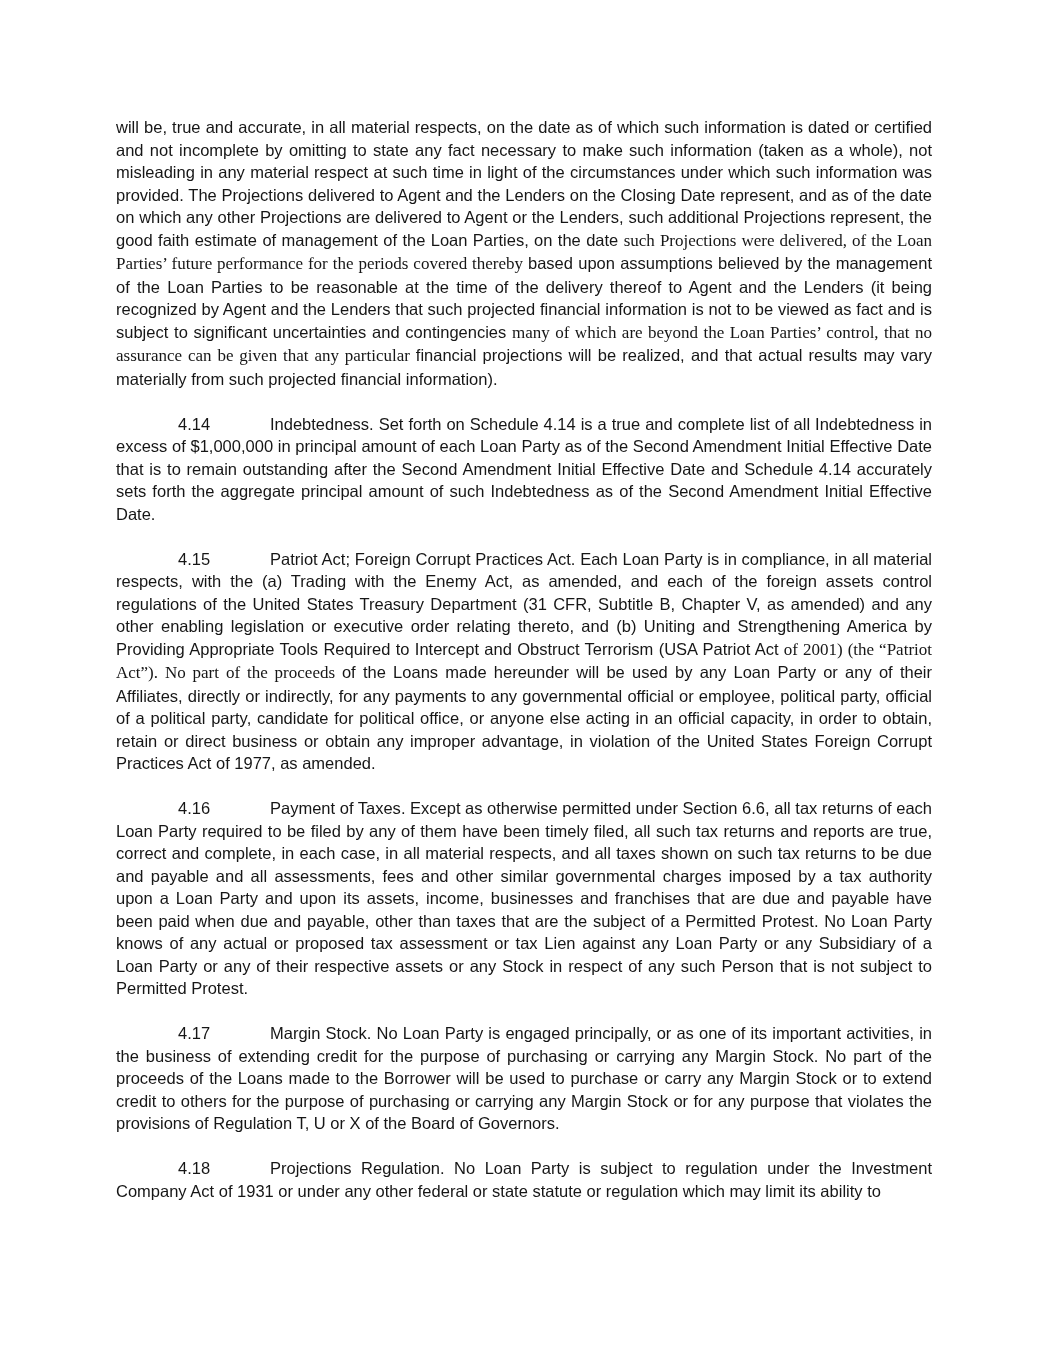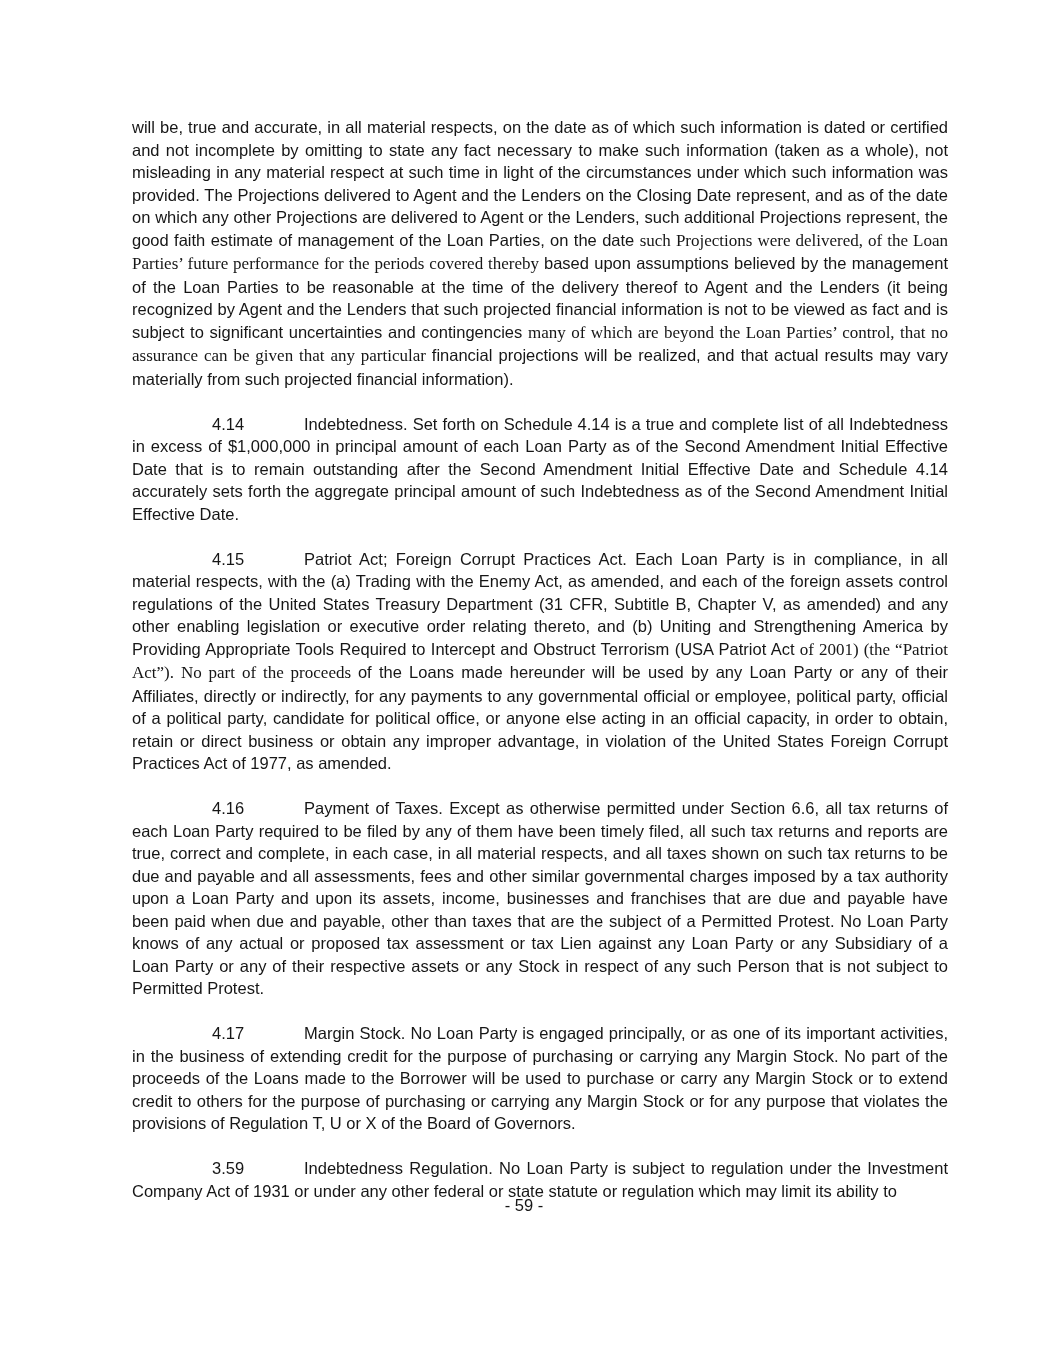--- a/index.html
+++ b/index.html
@@ -3,42 +3,41 @@
 <meta charset="utf-8">
 <style>
   html, body { margin: 0; padding: 0; }
   body {
     width: 1055px; height: 1365px;
     background: #ffffff;
     font-family: "Liberation Sans", sans-serif;
     color: #161616;
   }
   .page { position: relative; width: 1055px; height: 1365px; background: #ffffff; overflow: hidden; }
-  .content { position: absolute; left: 132px; top: 116px; width: 816px; }
+  .content { position: absolute; left: 116px; top: 116px; width: 816px; }
   p.para {
     margin: 0 0 22.5px 0;
     font-size: 16.5px;
     line-height: 22.5px;
     text-align: justify;
     color: #161616;
   }
-  .secnum { display: inline-block; margin-left: 80px; width: 92px; }
+  .secnum { display: inline-block; margin-left: 62px; width: 92px; }
   .u { text-underline-offset: 2px; }
   .serif { font-family: "Liberation Serif", serif; font-size: 17px; }
   .footer {
     position: absolute; left: 116px; top: 1196px; width: 816px;
     text-align: center; font-size: 16.5px; color: #161616;
   }
 </style>
 </head>
 <body>
 
 <div class="page">
   <div class="content" id="paragraphs">
       <p class="para"><span>will be, true and accurate, in all material respects, on the date as of which such information is dated or certified and not incomplete by omitting to state any fact necessary to make such information (taken as a whole), not misleading in any material respect at such time in light of the circumstances under which such information was provided.  The Projections delivered to Agent and the Lenders on the Closing Date represent, and as of the date on which any other Projections are delivered to Agent or the Lenders, such additional Projections represent, the good faith estimate of management of the Loan Parties, on the date </span><span class="serif">such Projections were delivered, of the Loan Parties’ future performance for the periods covered thereby </span><span>based upon assumptions believed by the management of the Loan Parties to be reasonable at the time of the delivery thereof to Agent and the Lenders (it being recognized by Agent and the Lenders that such projected financial information is not to be viewed as fact and is subject to significant uncertainties and contingencies </span><span class="serif">many of which are beyond the Loan Parties’ control, that no assurance can be given that any particular </span><span>financial projections will be realized, and that actual results may vary materially from such projected financial information).</span></p>
       <p class="para"><span class="secnum">4.14</span><span class="u">Indebtedness</span><span>.  Set forth on </span><span class="u">Schedule 4.14</span><span> is a true and complete list of all Indebtedness in excess of $1,000,000 in principal amount of each Loan Party as of the Second Amendment Initial Effective Date that is to remain outstanding after the Second Amendment Initial Effective Date and </span><span class="u">Schedule 4.14</span><span> accurately sets forth the aggregate principal amount of such Indebtedness as of the Second Amendment Initial Effective Date.</span></p>
       <p class="para"><span class="secnum">4.15</span><span class="u">Patriot Act; Foreign Corrupt Practices Act.</span><span>  Each Loan Party is in compliance, in all material respects, with the (a) Trading with the Enemy Act, as amended, and each of the foreign assets control regulations of the United States Treasury Department (31 CFR, Subtitle B, Chapter V, as amended) and any other enabling legislation or executive order relating thereto, and (b) Uniting and Strengthening America by Providing Appropriate Tools Required to Intercept and Obstruct Terrorism (USA Patriot Act </span><span class="serif">of 2001) (the “Patriot Act”).  No part of the proceeds </span><span>of the Loans made hereunder will be used by any Loan Party or any of their Affiliates, directly or indirectly, for any payments to any governmental official or employee, political party, official of a political party, candidate for political office, or anyone else acting in an official capacity, in order to obtain, retain or direct business or obtain any improper advantage, in violation of the United States Foreign Corrupt Practices Act of 1977, as amended.</span></p>
       <p class="para"><span class="secnum">4.16</span><span class="u">Payment of Taxes</span><span>.  Except as otherwise permitted under </span><span class="u">Section 6.6</span><span>, all tax returns of each Loan Party required to be filed by any of them have been timely filed, all such tax returns and reports are true, correct and complete, in each case, in all material respects, and all taxes shown on such tax returns to be due and payable and all assessments, fees and other similar governmental charges imposed by a tax authority upon a Loan Party and upon its assets, income, businesses and franchises that are due and payable have been paid when due and payable, other than taxes that are the subject of a Permitted Protest. No Loan Party knows of any actual or proposed tax assessment or tax Lien against any Loan Party or any Subsidiary of a Loan Party or any of their respective assets or any Stock in respect of any such Person that is not subject to Permitted Protest.</span></p>
       <p class="para"><span class="secnum">4.17</span><span class="u">Margin Stock</span><span>.  No Loan Party is engaged principally, or as one of its important activities, in the business of extending credit for the purpose of purchasing or carrying any Margin Stock.  No part of the proceeds of the Loans made to the Borrower will be used to purchase or carry any Margin Stock or to extend credit to others for the purpose of purchasing or carrying any Margin Stock or for any purpose that violates the provisions of Regulation T, U or X of the Board of Governors.</span></p>
-      <p class="para"><span class="secnum">3.59</span><span class="u">Indebtedness Regulation</span><span>.  No Loan Party is subject to regulation under the Investment Company Act of 1931 or under any other federal or state statute or regulation which may limit its ability to</span></p>
+      <p class="para"><span class="secnum">4.18</span><span class="u">Projections Regulation</span><span>.  No Loan Party is subject to regulation under the Investment Company Act of 1931 or under any other federal or state statute or regulation which may limit its ability to</span></p>
     </div>
-  <div class="footer">- 59 -</div>
 </div>
 
 </body></html>

